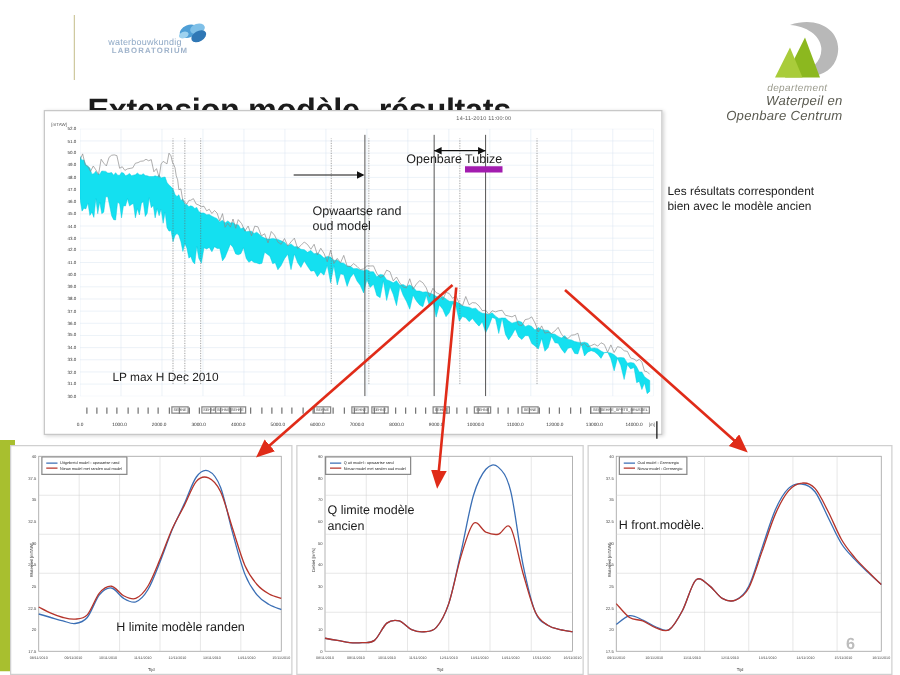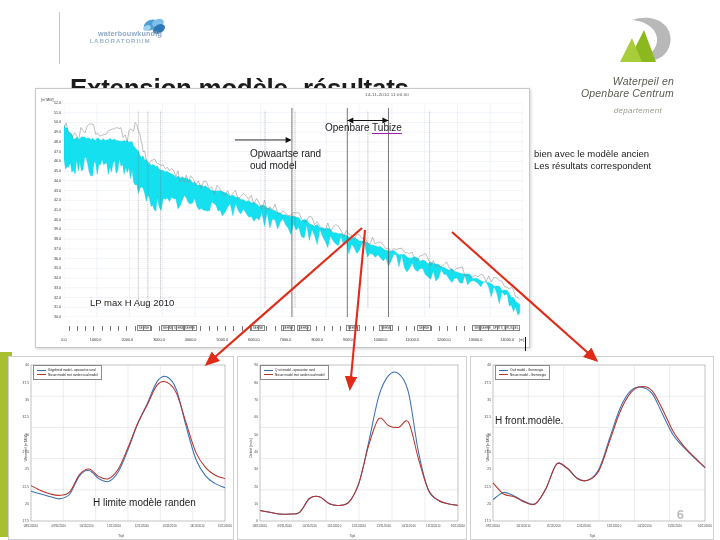--- a/index.html
+++ b/index.html
@@ -8,40 +8,40 @@
     background:#ffffff;
     font-family:"Liberation Sans", sans-serif;
     color:#231f20;
   }
   .slide{position:absolute;left:0;top:0;width:720px;height:540px;}
 
   
   .hdr-rule{position:absolute;left:59px;top:12px;width:1px;height:52px;background:#cfc9a0;}
   .logo-wl{position:absolute;left:70px;top:18px;width:100px;height:30px;}
   .logo-wl .wl-text1{
-    position:absolute;left:0;top:11px;width:92px;text-align:right;
-    font-size:7.2px;letter-spacing:.2px;color:#8fa9c6;font-weight:bold;
+    position:absolute;left:0;top:11px;width:92px;text-align:center;
+    font-size:7.2px;letter-spacing:.2px;color:#8fa9c6;font-weight:normal;
   }
   .logo-wl .wl-text2{
     position:absolute;left:8px;top:19px;width:84px;text-align:center;
     font-size:6.2px;letter-spacing:.9px;color:#9fb3cb;font-weight:bold;
   }
   .logo-wl .wl-mark{position:absolute;left:68px;top:0px;}
 
   .page-title{
     position:absolute;left:70px;top:56px;
     font-size:26px;font-weight:bold;letter-spacing:-0.3px;color:#1c1c1c;
     white-space:nowrap;
   }
 
   .logo-mow{position:absolute;right:26px;top:14px;width:128px;height:80px;}
   .logo-mow .mow-mark{position:absolute;right:18px;top:0;}
   .mow-dep{
     position:absolute;right:32px;top:52px;font-size:8px;font-style:italic;
-    color:#9a9a8c;letter-spacing:.3px;margin-top:40px;
+    color:#9a9a8c;letter-spacing:.3px;
   }
   .mow-l1{position:absolute;right:20px;top:61px;font-size:10.5px;font-style:italic;color:#5a5a50;letter-spacing:.2px;}
   .mow-l2{position:absolute;right:20px;top:73px;font-size:10.5px;font-style:italic;color:#5a5a50;letter-spacing:.2px;}
 
   
   .note{
     position:absolute;left:534px;top:148px;width:180px;
     font-size:9.5px;line-height:12px;color:#1c1c1c;
   }
 
@@ -59,23 +59,23 @@
   .mc-xlab{position:absolute;bottom:5px;font-size:3.8px;color:#333;transform:translateX(-50%);}
   .sehne{
     position:absolute;font-size:3px;color:#333;border:.5px solid #888;
     padding:0 1px;background:#fff;white-space:nowrap;
   }
   .vtick{position:absolute;width:1px;background:#777;}
 
   .anno-centrum{
     position:absolute;left:325px;top:122px;font-size:10px;color:#1c1c1c;white-space:nowrap;
   }
-  .anno-centrum u{text-decoration:none;border-bottom:1px solid #a21caf;}
+  .anno-centrum u{text-decoration:none;border-bottom:5px solid #a21caf;}
   .anno-opw{
-    position:absolute;left:250px;top:148px;font-size:10px;line-height:12px;color:#1c1c1c;
+    position:absolute;left:250px;top:164px;font-size:10px;line-height:12px;color:#1c1c1c;
   }
   .lp-label{
     position:absolute;left:90px;top:297px;font-size:9.5px;color:#1c1c1c;white-space:nowrap;
   }
   .ibar{position:absolute;left:525px;top:337px;width:1px;height:14px;background:#111;}
 
   
   .greenbar{position:absolute;left:0;top:352px;width:12px;height:185px;background:#a8bf2f;}
   .mini{
     position:absolute;background:#fff;border:1px solid #d0d0d0;overflow:hidden;
@@ -134,22 +134,22 @@
         <path d="M30 48 L46 16 L58 48 Z" fill="#8cb81f"></path>
         <path d="M22 48 L34 24 L44 48 Z" fill="#a9cc3a"></path>
       </svg>
     </span>
     <div class="mow-dep">departement</div>
     <div class="mow-l1">Waterpeil en</div>
     <div class="mow-l2">Openbare Centrum</div>
   </div>
 
   <div class="note">
+    <div>Les résultats correspondent</div>
     <div>bien avec le modèle ancien</div>
-    <div>Les résultats correspondent</div>
   </div>
 
   <div class="mainchart">
     <div class="mc-stamp">14-11-2010 11:00:00</div>
     <div class="mc-yunit">[mTAW]</div>
     <div class="mc-xunit">[m]</div>
 
     <div class="mc-plot">
       <svg id="mc-svg" width="459" height="214" viewBox="0 0 459 214" style="display:block;">
           <line x1="0" y1="214" x2="459" y2="214" stroke="#d8e4f0" stroke-width="0.4"></line>
@@ -325,21 +325,21 @@
       </div>
   </div>
 
   <div class="anno-centrum"><span>Openbare </span><u>Tubize</u></div>
 
   <div class="anno-opw">
     <div>Opwaartse rand</div>
     <div>oud model</div>
   </div>
 
-  <div class="lp-label">LP max H Aug 2010</div>
+  <div class="lp-label">LP max H Dec 2010</div>
   <div class="ibar"></div>
 
   <div class="greenbar"></div>
 
   <div class="mini m1">
     <svg width="224" height="182" viewBox="0 0 224 182" id="mini0">
         <rect x="22" y="8" width="194" height="156" fill="#fff" stroke="#9a9a9a" stroke-width="0.6"></rect>
         <line x1="22" y1="39.2" x2="216" y2="39.2" stroke="#cfcfcf" stroke-width="0.4"></line>
         <line x1="22" y1="70.4" x2="216" y2="70.4" stroke="#cfcfcf" stroke-width="0.4"></line>
         <line x1="22" y1="101.6" x2="216" y2="101.6" stroke="#cfcfcf" stroke-width="0.4"></line>
@@ -422,20 +422,24 @@
     <div class="legend" style="left:22px;top:8px;">
       <div class="lrow">
           <span class="swatch s-blue"></span>
           <span>Q uit model - opwaartse rand</span>
         </div>
       <div class="lrow">
           <span class="swatch s-red"></span>
           <span>Nieuw model met randen oud model</span>
         </div>
     </div>
+    <div class="mlabel" style="left:24px;top:46px;">
+      <div>Q limite modèle</div>
+      <div>ancien</div>
+    </div>
     <div class="mylab">Debiet [m³/s]</div>
     <div class="mxlab">Tijd</div>
   </div>
 
   <div class="mini m3">
     <svg width="242" height="182" viewBox="0 0 242 182" id="mini2">
         <rect x="22" y="8" width="212" height="156" fill="#fff" stroke="#9a9a9a" stroke-width="0.6"></rect>
         <line x1="22" y1="39.2" x2="234" y2="39.2" stroke="#cfcfcf" stroke-width="0.4"></line>
         <line x1="22" y1="70.4" x2="234" y2="70.4" stroke="#cfcfcf" stroke-width="0.4"></line>
         <line x1="22" y1="101.6" x2="234" y2="101.6" stroke="#cfcfcf" stroke-width="0.4"></line>

